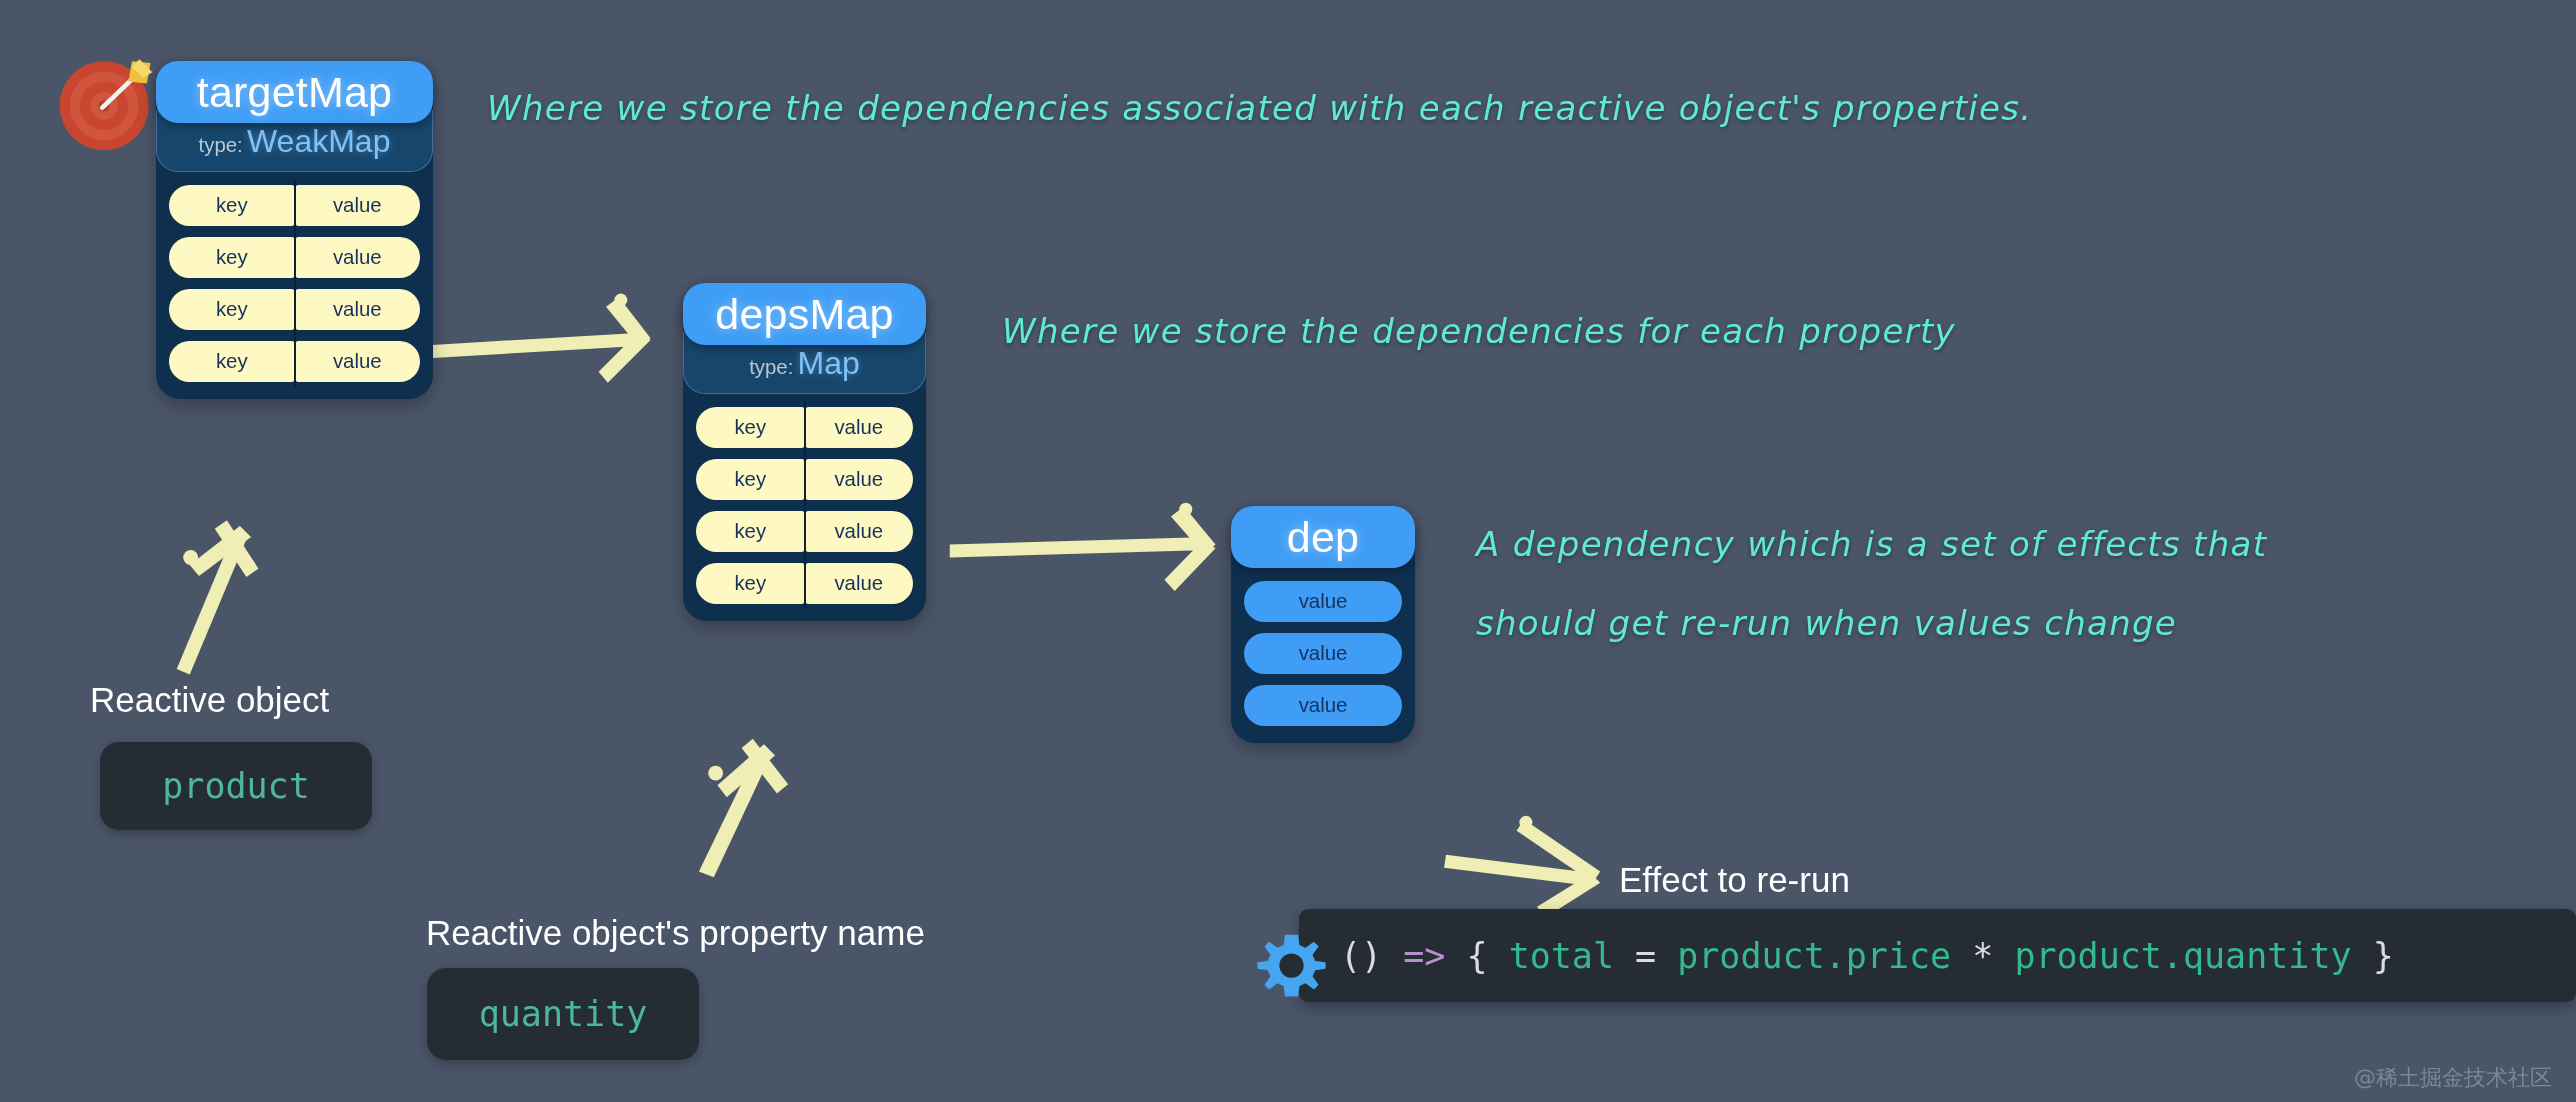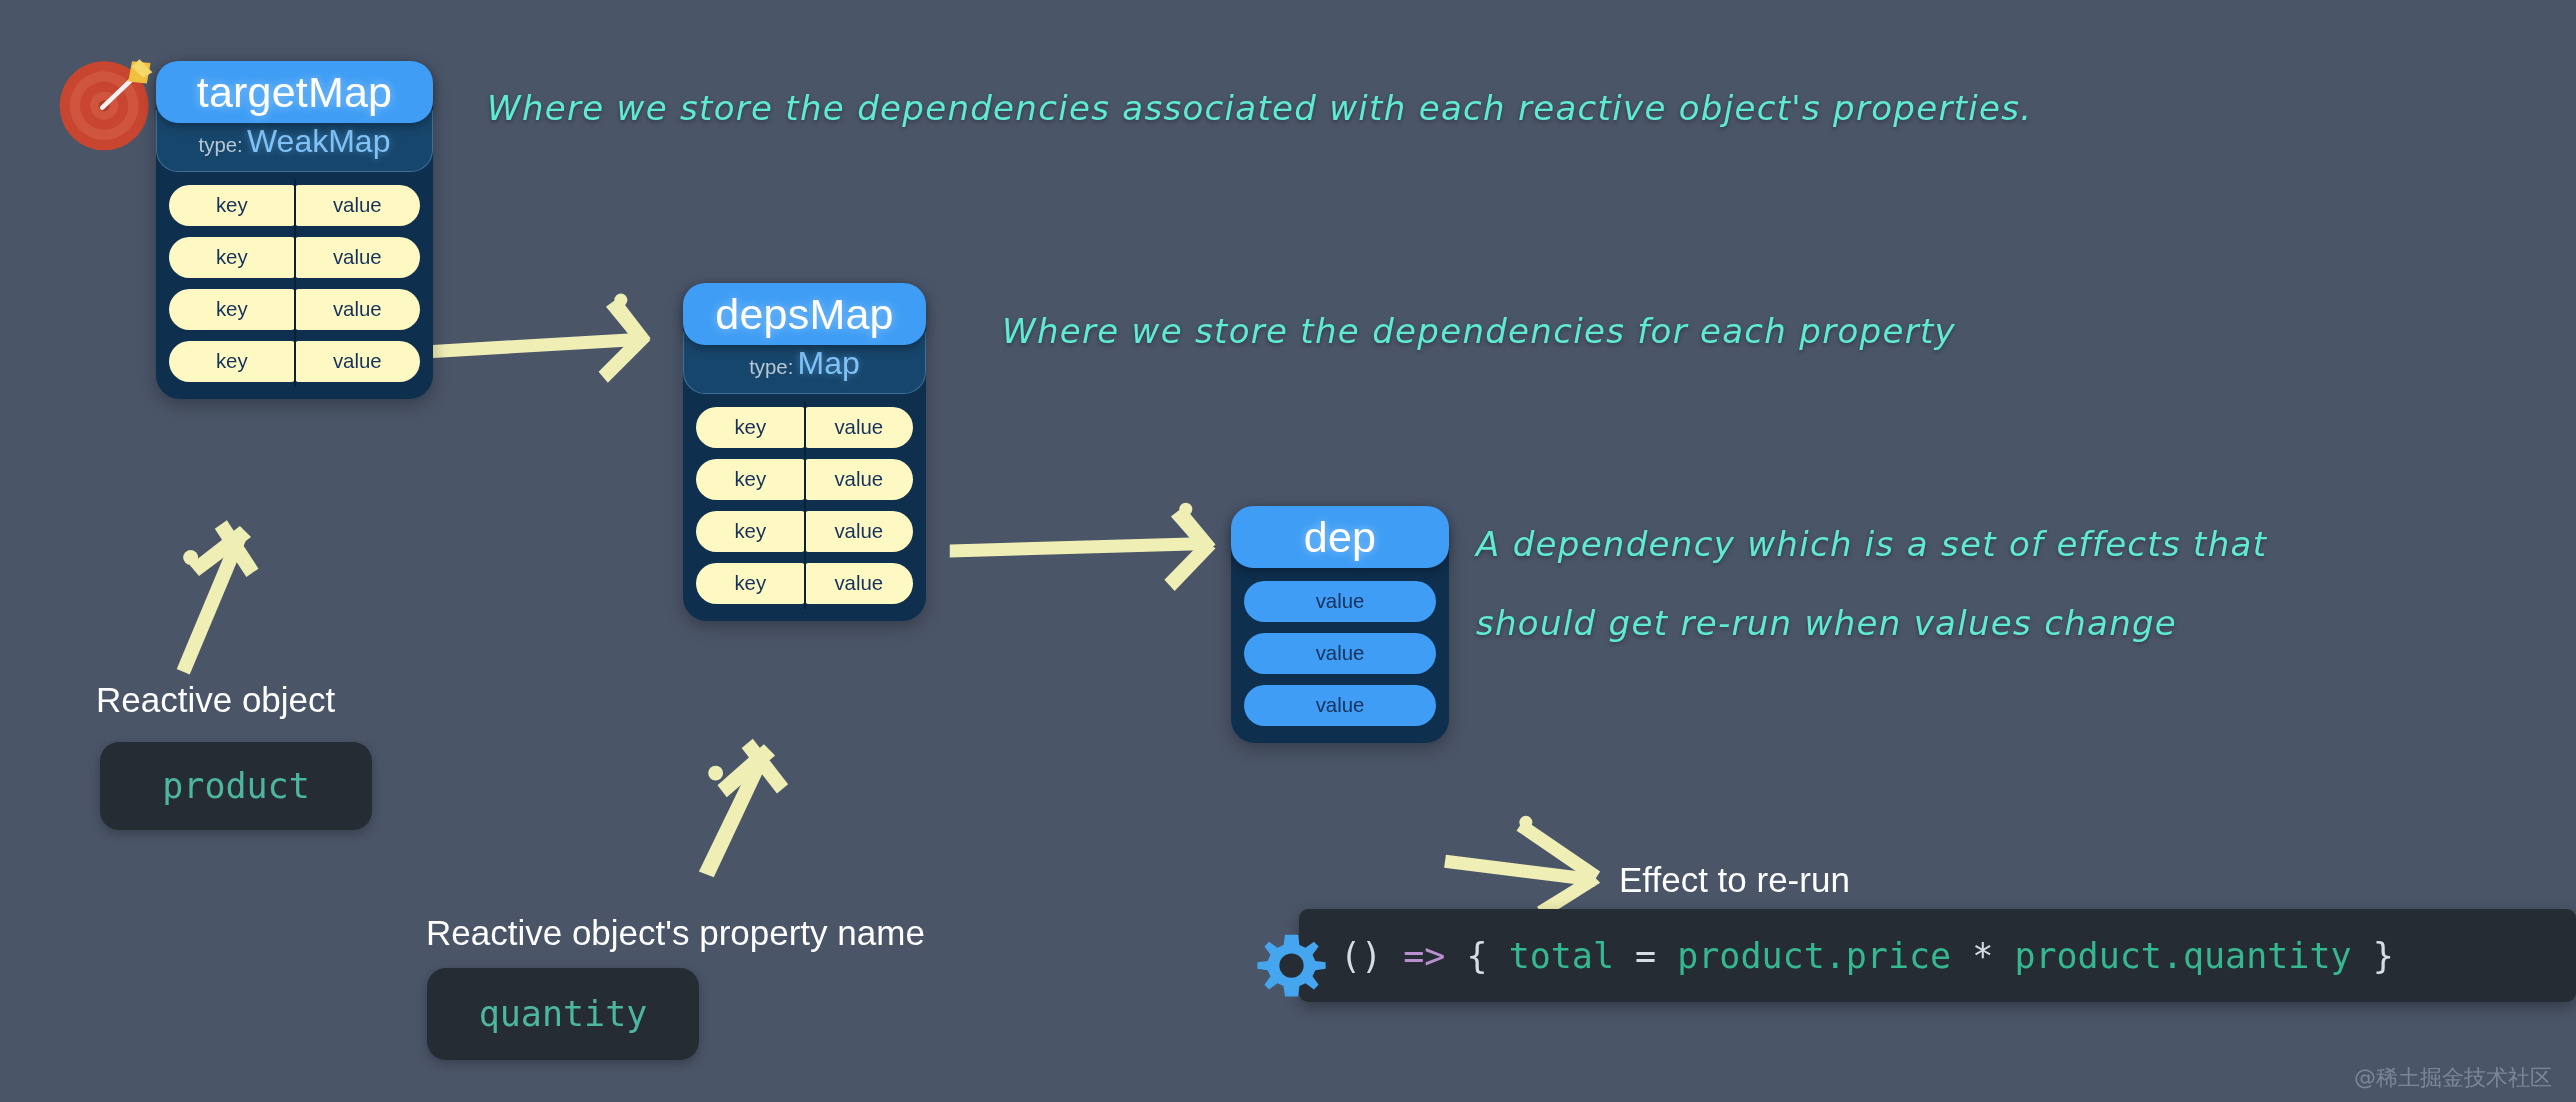--- a/index.html
+++ b/index.html
@@ -305,37 +305,37 @@
         <div class="kv-divider"></div>
       </div>
       <div class="kv-row">
         <div class="kv-cell k">key</div>
         <div class="kv-cell v">value</div>
         <div class="kv-divider"></div>
       </div>
     </div>
   </div>
 
-  <div class="map-box" style="left:1231px; top:506px; width:218px;">
+  <div class="map-box" style="left:1231px; top:506px; width:184px;">
     <div class="map-header">
       <div class="map-title">dep</div>
     </div>
     <div class="rows">
       <div class="v-row">value</div>
       <div class="v-row">value</div>
       <div class="v-row">value</div>
     </div>
   </div>
 
   <div class="note" style="left:487px; top:84px;">Where we store the dependencies associated with each reactive object's properties.</div>
   <div class="note" style="left:1002px; top:307px;">Where we store the dependencies for each property</div>
   <div class="note" style="left:1476px; top:520px;">A dependency which is a set of effects that</div>
   <div class="note" style="left:1476px; top:599px;">should get re-run when values change</div>
 
-  <div class="caption" style="left:96px; top:680px;">Reactive object</div>
+  <div class="caption" style="left:90px; top:680px;">Reactive object</div>
   <div class="caption" style="left:426px; top:913px;">Reactive object's property name</div>
   <div class="caption" style="left:1619px; top:860px;">Effect to re-run</div>
 
   <div class="code-chip" style="left:100px; top:742px; width:272px; height:88px;">
     <span>product</span>
   </div>
   <div class="code-chip" style="left:427px; top:968px; width:272px; height:92px;">
     <span>quantity</span>
   </div>
 

